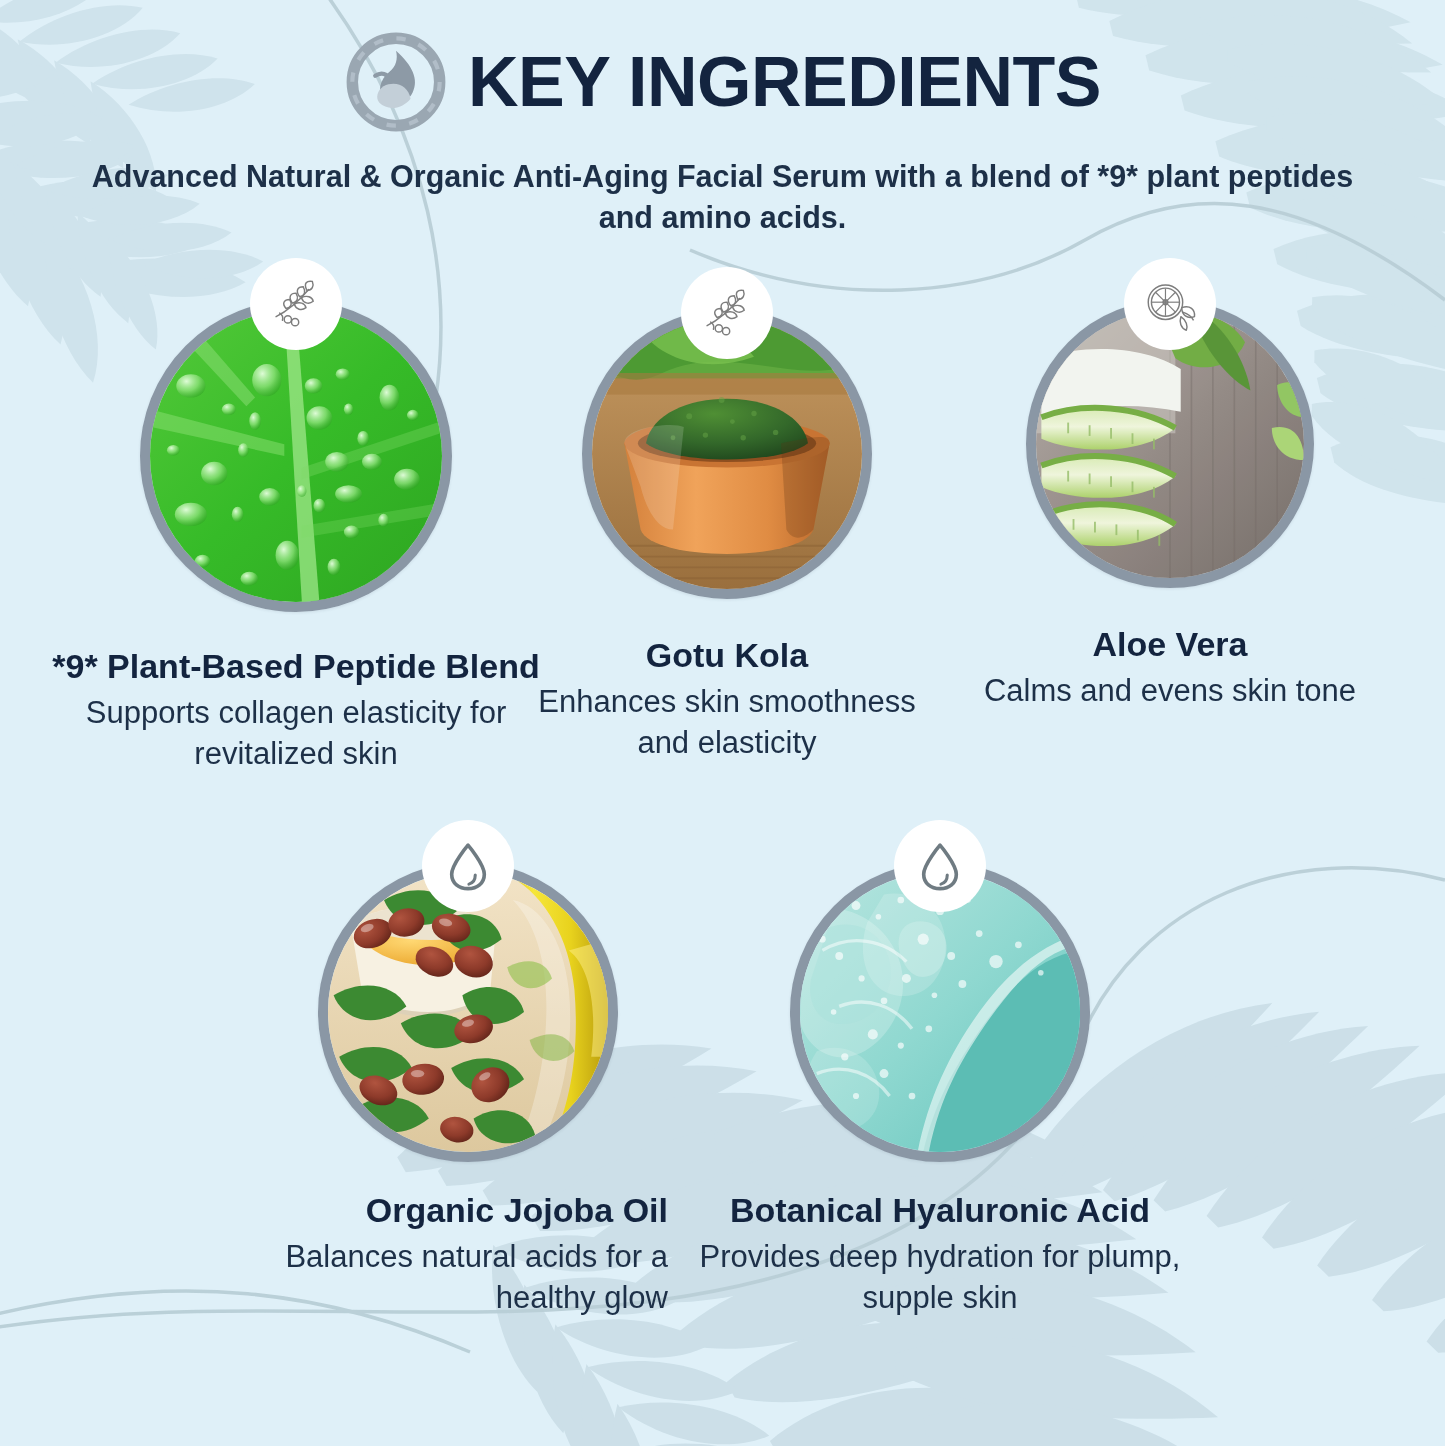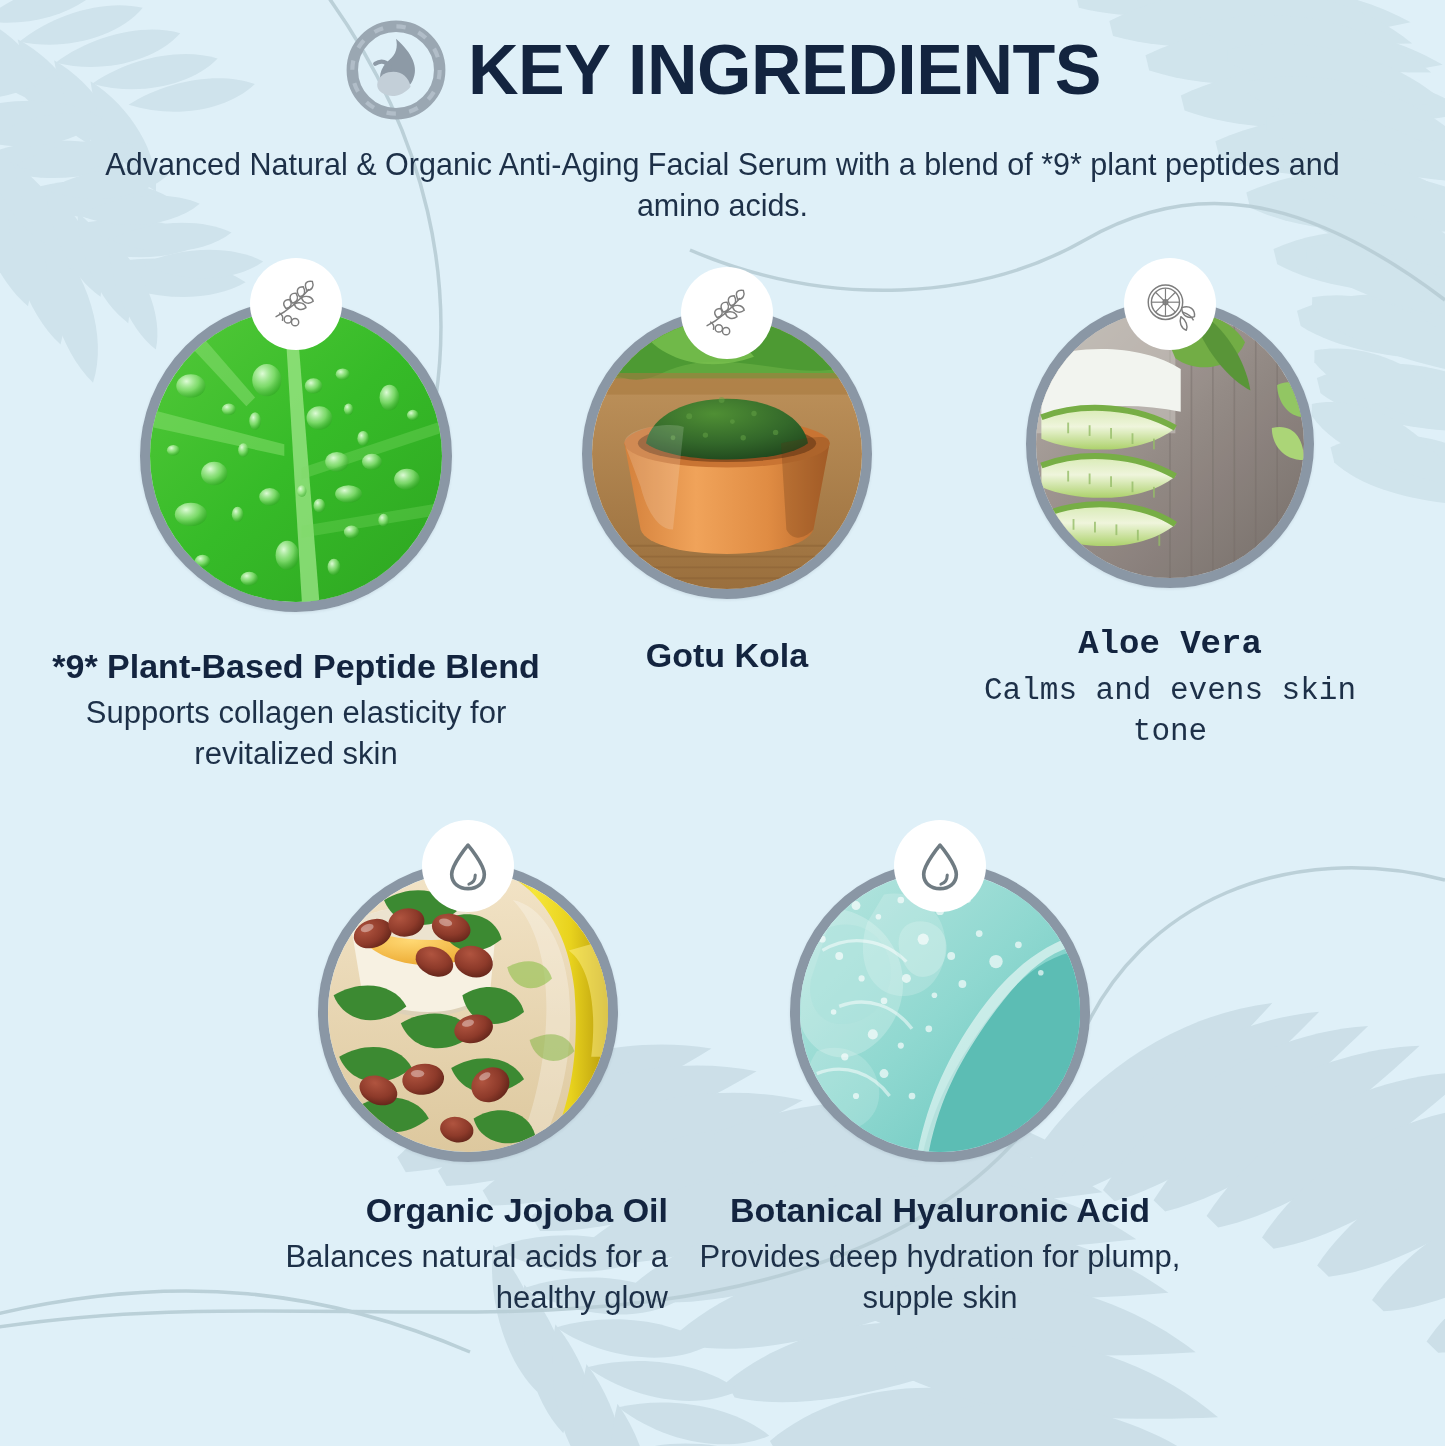--- a/index.html
+++ b/index.html
@@ -32,41 +32,41 @@
     top:0; left:0; width:100%;
     z-index:3;
     text-align:center;
   }
 
   #title-row {
     display:flex;
     align-items:center;
     justify-content:center;
     gap:20px;
-    padding-top:18px;
+    padding-top:30px;
   }
 
   #brand-logo { width:104px; height:104px; flex:0 0 auto; display:block; }
 
   #page-title {
     font-size:70px;
     font-weight:bold;
     letter-spacing:-0.5px;
     color:#13243f;
     line-height:1;
     white-space:nowrap;
   }
 
   #subtitle {
     margin:22px auto 0;
     width:1310px;
     font-size:30.5px;
     line-height:1.33;
     color:#1d3048;
-    font-weight:400;
+    font-weight:700;
   }
 
   
   .card {
     position:absolute;
     z-index:3;
     text-align:center;
   }
 
   .photo-wrap {
@@ -112,21 +112,21 @@
     margin-top:6px;
     font-size:31px;
     line-height:1.30;
     color:#1d3048;
     font-weight:400;
   }
 
   
   #card-peptide   { left:38px;   top:300px; width:516px; }
   #card-gotukola  { left:512px;  top:309px; width:430px; }
-  #card-aloe      { left:950px;  top:300px; width:440px;font-family:Liberation Mono, monospace; }
+  #card-aloe      { left:950px;  top:300px; width:440px; }
   #card-jojoba    { left:268px;  top:862px; width:400px;text-align:right; }
   #card-hyaluron  { left:685px;  top:862px; width:510px; }
 
   #card-peptide  .photo-wrap { width:312px; height:312px; }
   #card-gotukola .photo-wrap { width:290px; height:290px; }
   #card-aloe     .photo-wrap { width:288px; height:288px; }
   #card-jojoba   .photo-wrap { width:300px; height:300px; }
   #card-hyaluron .photo-wrap { width:300px; height:300px; }
 
   #card-peptide  .card-title { margin-top:34px; }
@@ -380,20 +380,21 @@
             <path d="M38 25 C 44 22 50 24 51 29 C 46 33 40 31 38 25 Z"></path>
             <path d="M30 32 C 36 29 42 31 43 36 C 38 40 32 38 30 32 Z"></path>
             <circle cx="23" cy="49" r="4"></circle>
             <circle cx="31" cy="52" r="4"></circle>
             <path d="M14 42 C 17 44 18 47 17 50"></path>
           </g>
         </svg>
       </div>
     </div>
     <div class="card-title">Gotu Kola</div>
+    <div class="card-desc">Enhances skin smoothness and elasticity</div>
   </div>
 
   <div class="card" id="card-aloe">
     <div class="photo-wrap">
       <div class="photo-ring">
         <svg class="photo-art" viewBox="0 0 100 100" preserveAspectRatio="xMidYMid slice">
           <defs>
             <linearGradient id="gwood" x1="0" y1="0" x2="1" y2="1">
               <stop offset="0" stop-color="#b2a9a4"></stop>
               <stop offset="0.5" stop-color="#8e847f"></stop>

